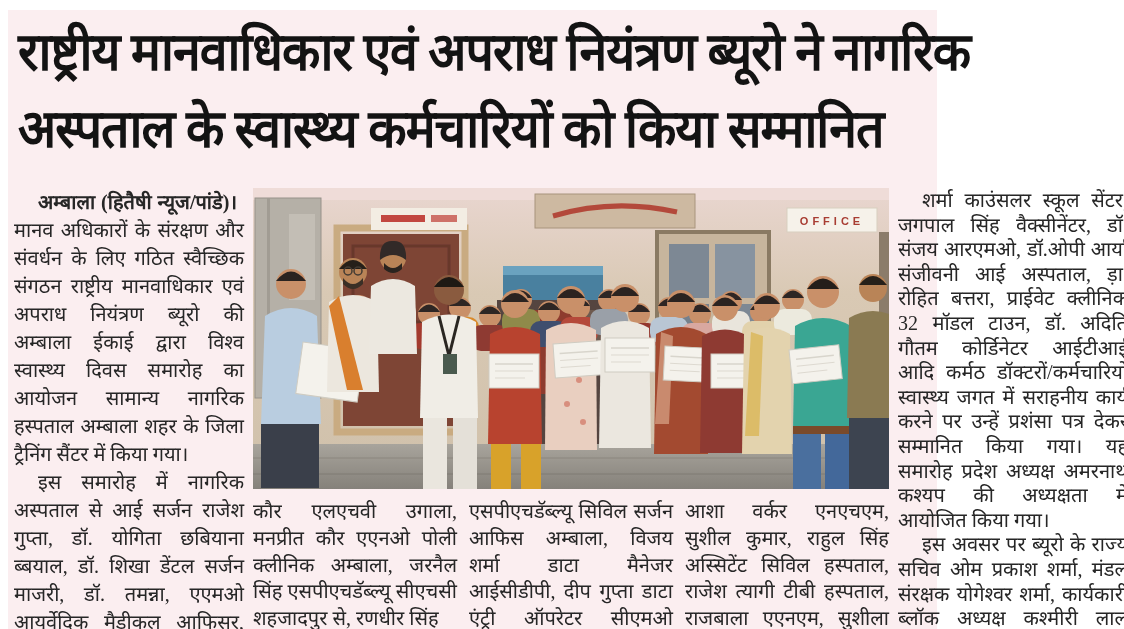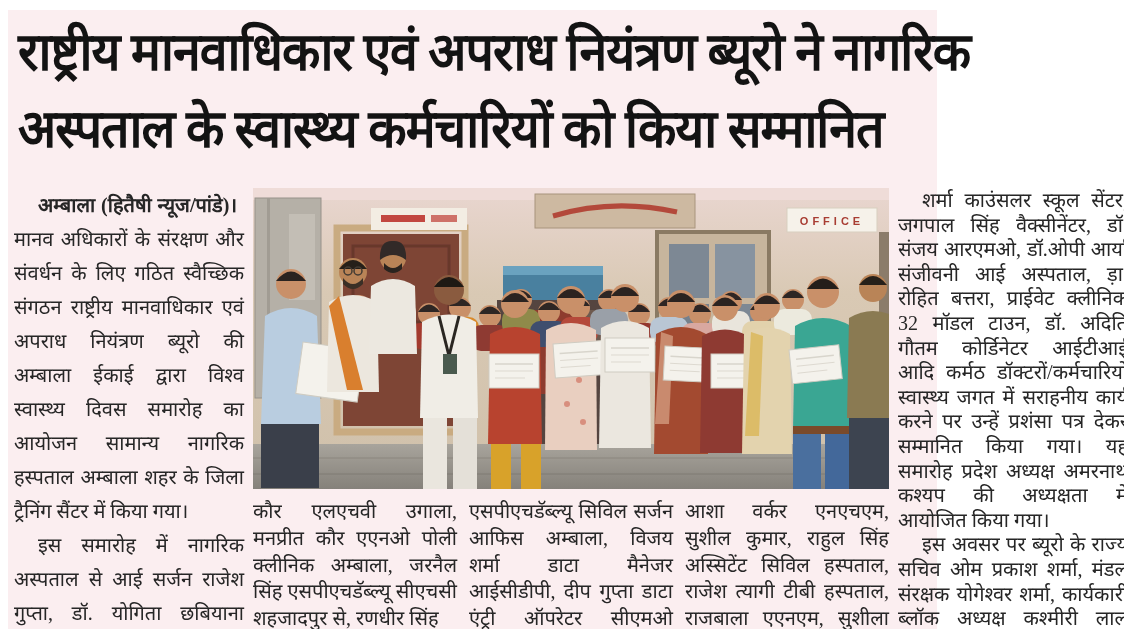--- a/index.html
+++ b/index.html
@@ -24,21 +24,21 @@
     white-space:nowrap;
   }
   .headline .hl-line{display:block;transform:scaleY(1.06);}
   
   .content{
     position:absolute;left:6px;right:6px;top:178px;bottom:2px;
     display:flex;gap:9px;
   }
   .col{
     width:230px;flex:0 0 230px;
-    font-size:20px;line-height:34px;
+    font-size:20px;line-height:28px;
     color:#262626;text-align:justify;
   }
   .col.right-col{line-height:24.6px;}
   .col p{margin:0;text-indent:24px;text-align:justify;}
   .dateline{font-weight:bold;margin-right:7px;}
   
   .middle{width:636px;flex:0 0 636px;display:flex;flex-direction:column;align-items:center;}
   .photo-frame{width:636px;height:301px;}
   .photo-frame svg{display:block;width:636px;height:301px;}
   .captions{display:flex;gap:12px;margin-top:9px;}

